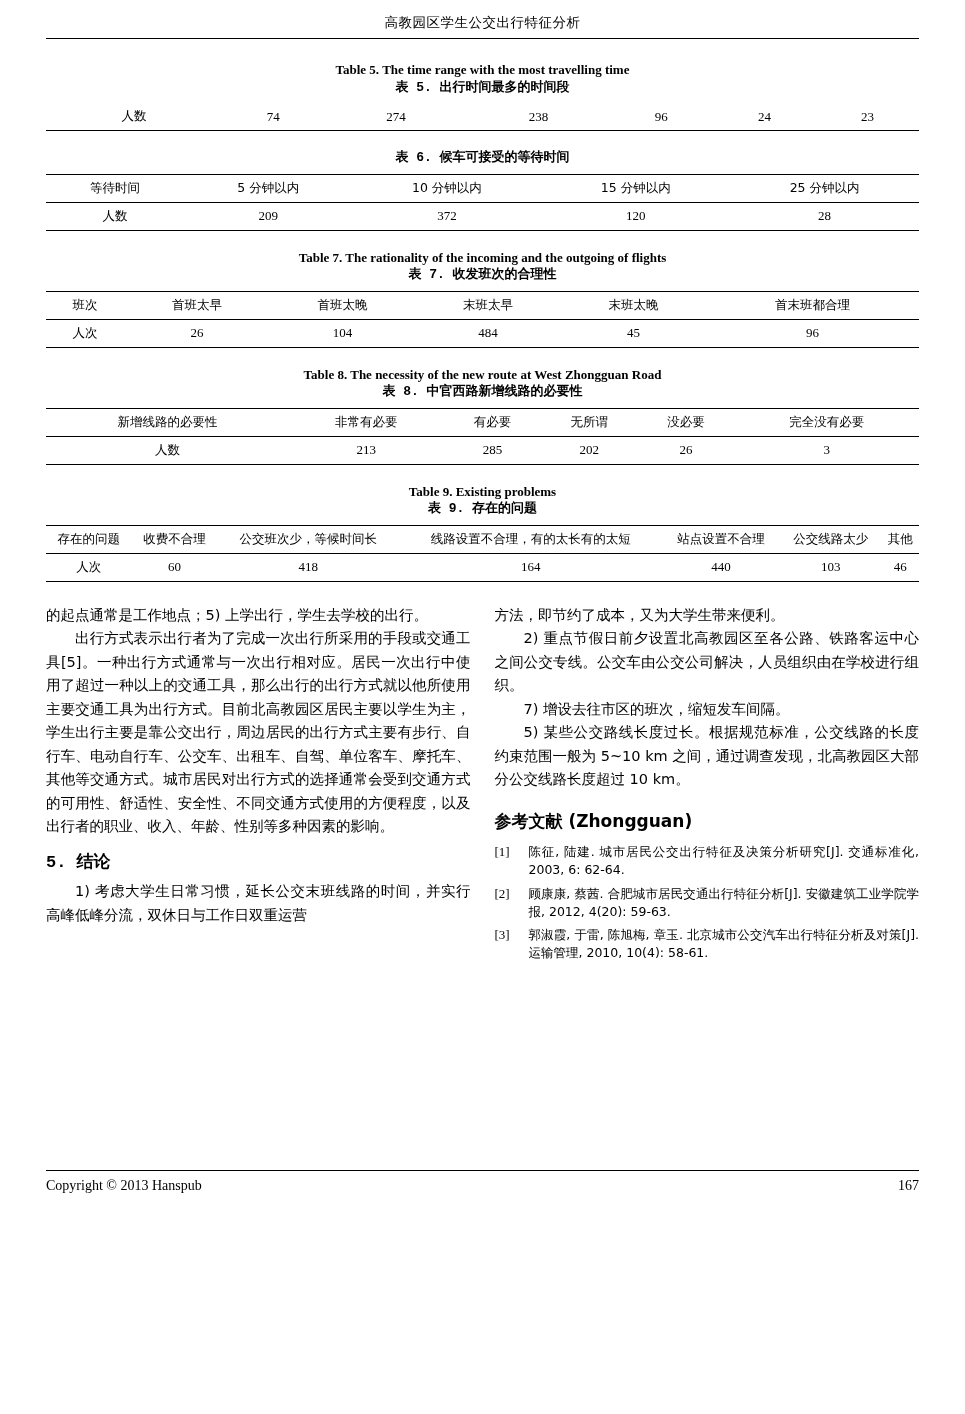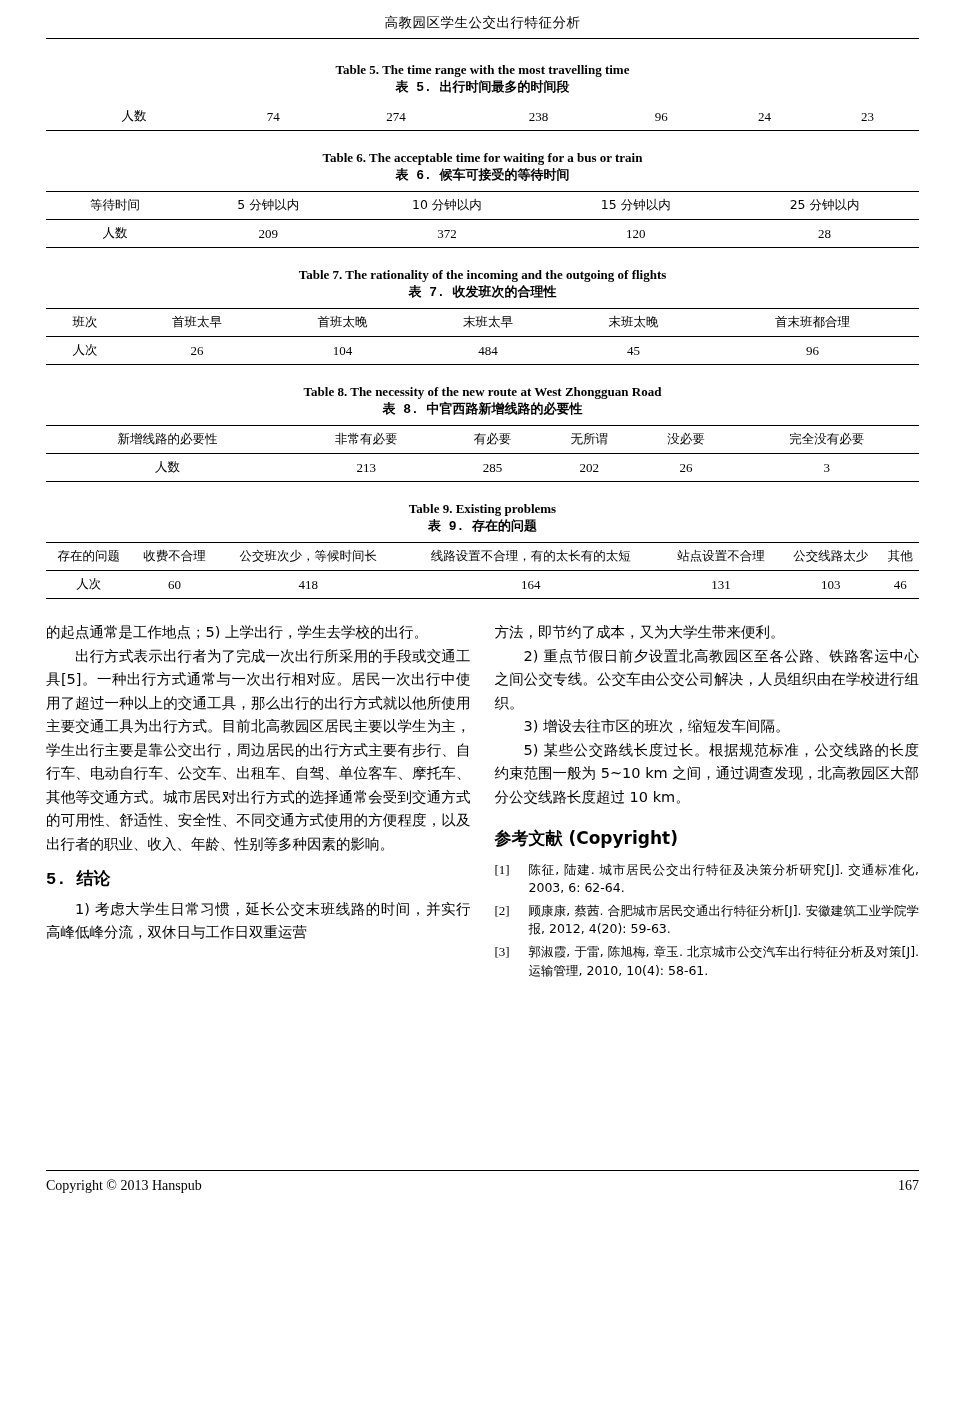--- a/index.html
+++ b/index.html
@@ -155,21 +155,20 @@
         <td class="num">238</td>
         <td class="num">96</td>
         <td class="num">24</td>
         <td class="num">23</td>
       </tr>
     </tbody>
       </table>
   </div>
 
   <div class="tbl-block">
-    <div class="tbl-caption-en">Table 6. The acceptable time for waiting for a bus or train</div>
     <div class="tbl-caption-cn">表 6. 候车可接受的等待时间</div>
     <table class="data">
       <tbody>
           <tr class="hdr">
         <td>等待时间</td>
         <td>5 分钟以内</td>
         <td>10 分钟以内</td>
         <td>15 分钟以内</td>
         <td>25 分钟以内</td>
       </tr>
@@ -246,44 +245,44 @@
         <td>线路设置不合理，有的太长有的太短</td>
         <td>站点设置不合理</td>
         <td>公交线路太少</td>
         <td>其他</td>
       </tr>
       <tr class="val">
         <td>人次</td>
         <td class="num">60</td>
         <td class="num">418</td>
         <td class="num">164</td>
-        <td class="num">131</td>
+        <td class="num">440</td>
         <td class="num">103</td>
         <td class="num">46</td>
       </tr>
     </tbody>
       </table>
   </div>
 
   <div class="columns">
 
     <div class="col">
       <p class="noind">的起点通常是工作地点；5) 上学出行，学生去学校的出行。</p>
       <p>出行方式表示出行者为了完成一次出行所采用的手段或交通工具[5]。一种出行方式通常与一次出行相对应。居民一次出行中使用了超过一种以上的交通工具，那么出行的出行方式就以他所使用主要交通工具为出行方式。目前北高教园区居民主要以学生为主，学生出行主要是靠公交出行，周边居民的出行方式主要有步行、自行车、电动自行车、公交车、出租车、自驾、单位客车、摩托车、其他等交通方式。城市居民对出行方式的选择通常会受到交通方式的可用性、舒适性、安全性、不同交通方式使用的方便程度，以及出行者的职业、收入、年龄、性别等多种因素的影响。</p>
       <h2 class="sec">5. 结论</h2>
       <p>1) 考虑大学生日常习惯，延长公交末班线路的时间，并实行高峰低峰分流，双休日与工作日双重运营</p>
     </div>
 
     <div class="col">
       <p class="noind">方法，即节约了成本，又为大学生带来便利。</p>
       <p>2) 重点节假日前夕设置北高教园区至各公路、铁路客运中心之间公交专线。公交车由公交公司解决，人员组织由在学校进行组织。</p>
-      <p>3) 增设去往市区的班次，缩短发车间隔。</p>
+      <p>7) 增设去往市区的班次，缩短发车间隔。</p>
       <p>5) 某些公交路线长度过长。根据规范标准，公交线路的长度约束范围一般为 5~10 km 之间，通过调查发现，北高教园区大部分公交线路长度超过 10 km。</p>
 
-      <h2 class="refs">参考文献  (Copyright)</h2>
+      <h2 class="refs">参考文献  (Zhongguan)</h2>
       <div class="reflist">
         <div class="refitem">
           <div class="refnum">[1]</div>
           <div class="reftext">陈征, 陆建. 城市居民公交出行特征及决策分析研究[J]. 交通标准化, 2003, 6: 62-64.</div>
         </div>
         <div class="refitem">
           <div class="refnum">[2]</div>
           <div class="reftext">顾康康, 蔡茜. 合肥城市居民交通出行特征分析[J]. 安徽建筑工业学院学报, 2012, 4(20): 59-63.</div>
         </div>
         <div class="refitem">

